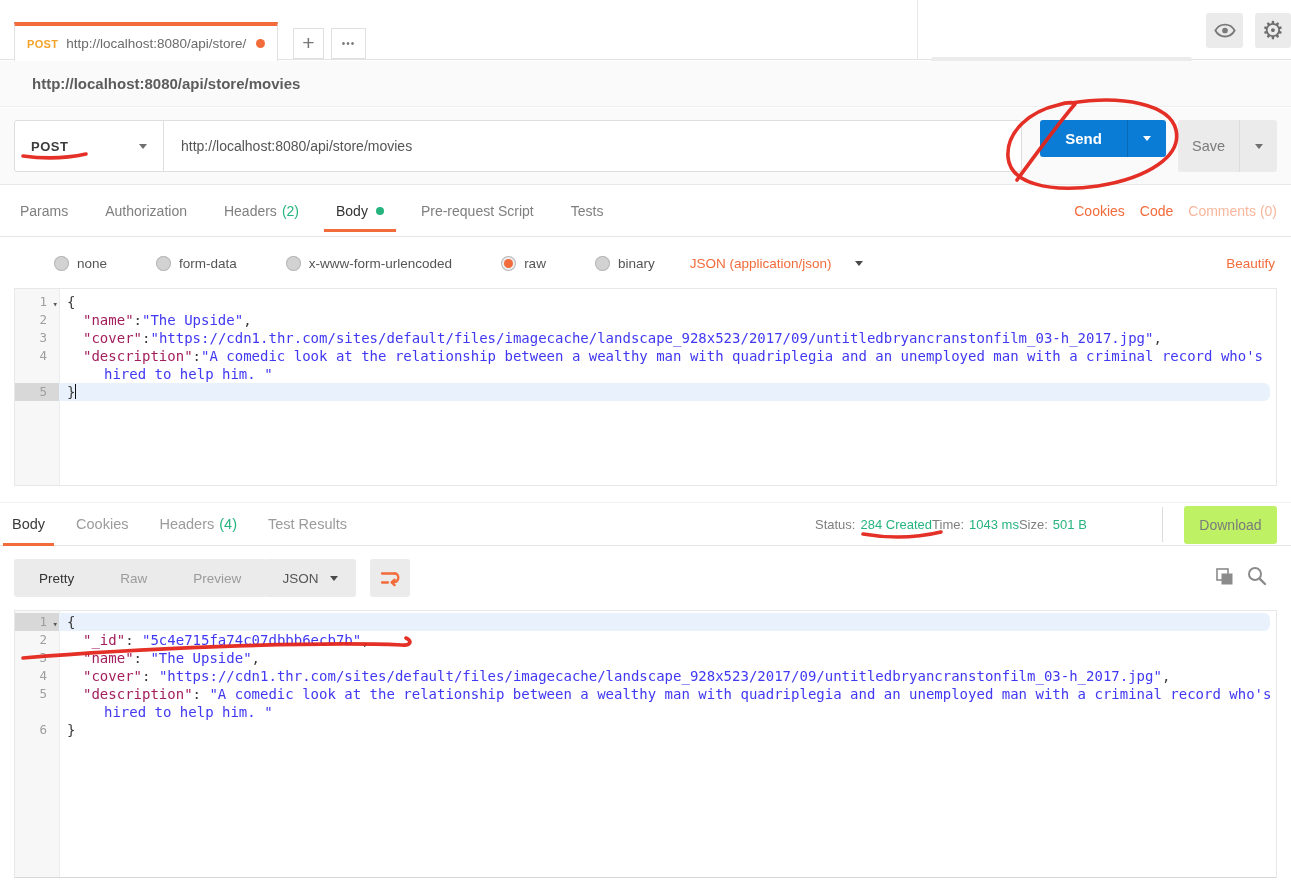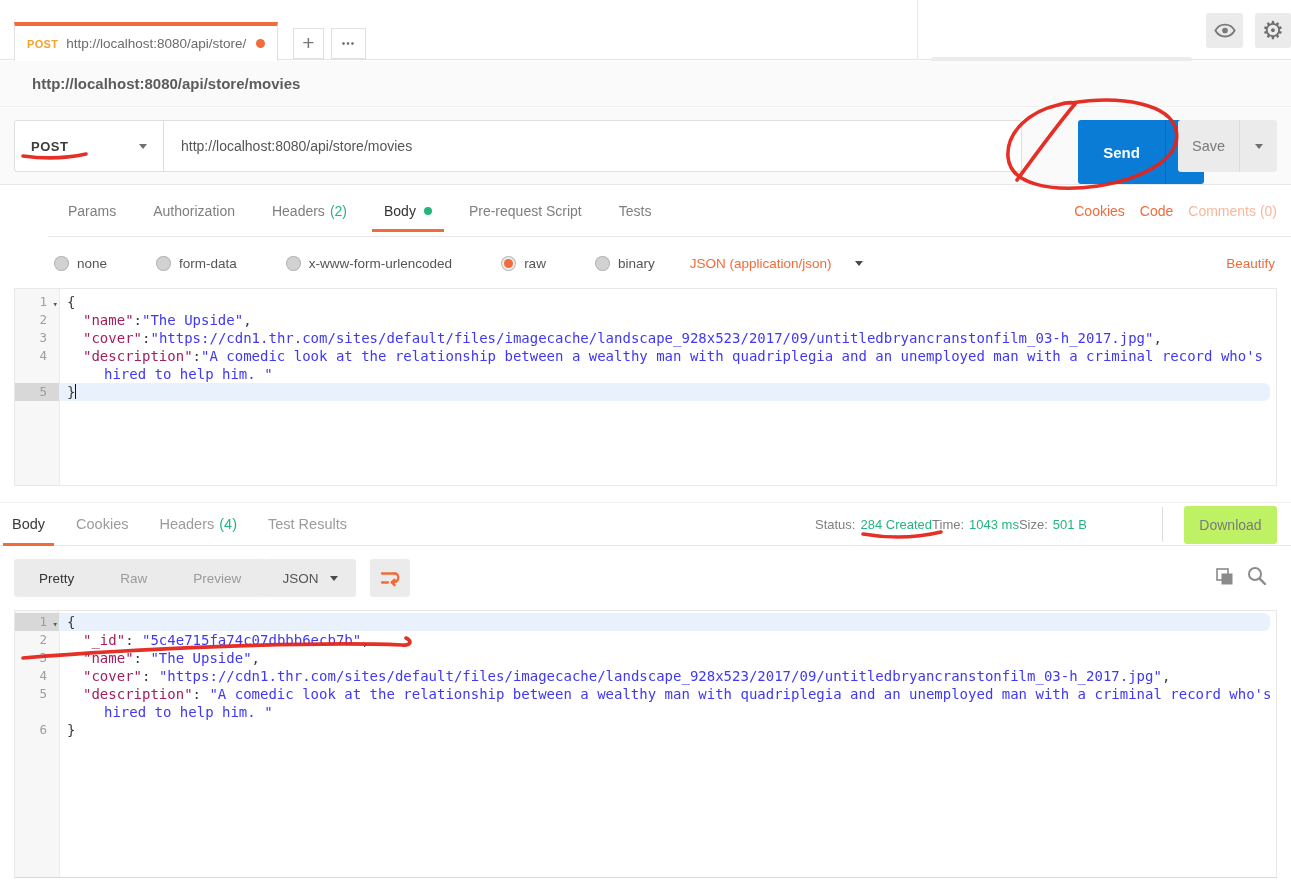--- a/index.html
+++ b/index.html
@@ -30,33 +30,33 @@
   .title-bar{position:absolute;top:61px;left:0;right:0;height:46px;background:#FAFAFA;border-bottom:1px solid #EFEFEF;
        display:flex;align-items:center;padding-left:32px;box-sizing:border-box;}
   .title{color:#5c5c5c;font-weight:bold;font-size:15px;}
   
   .url-row{position:absolute;top:108px;left:0;right:0;height:77px;background:#FAFAFA;border-bottom:1px solid #E8E8E8;box-sizing:border-box;}
   .method-select{position:absolute;left:14px;top:12px;width:150px;height:52px;background:#fff;border:1px solid #DEDEDE;
        border-radius:3px 0 0 3px;display:flex;align-items:center;padding:0 16px;box-sizing:border-box;}
   .method-label{font-size:13px;font-weight:bold;color:#3c3c3c;letter-spacing:.5px;}
   .url-input{position:absolute;left:163px;top:12px;width:859px;height:52px;background:#fff;border:1px solid #DEDEDE;
        border-radius:0 3px 3px 0;display:flex;align-items:center;padding:0 17px;font-size:14px;color:#555;box-sizing:border-box;}
-  .send-group{position:absolute;left:1040px;top:12px;height:64px;display:flex;margin-left:38px;}
+  .send-group{position:absolute;left:1040px;top:12px;height:37px;display:flex;}
   .send-btn{width:87px;background:#0A7CD6;color:#fff;font-weight:bold;font-size:15px;border-radius:3px 0 0 3px;
        display:flex;align-items:center;justify-content:center;}
   .send-caret{width:38px;background:#0A7CD6;border-left:1px solid rgba(0,0,0,.14);border-radius:0 3px 3px 0;
        display:flex;align-items:center;justify-content:center;}
   .save-group{position:absolute;left:1178px;top:12px;height:52px;display:flex;}
   .save-btn{width:61px;background:#EBEBEB;color:#7b7b7b;font-size:14.5px;border-radius:3px 0 0 3px;
        display:flex;align-items:center;justify-content:center;}
   .save-caret{width:37px;background:#EBEBEB;border-left:1px solid #DCDCDC;border-radius:0 3px 3px 0;
        display:flex;align-items:center;justify-content:center;}
   
   .req-tabs{position:absolute;top:185px;left:0;right:0;height:52px;border-bottom:1px solid #E6E6E6;background:#fff;
-       display:flex;align-items:center;padding-left:20px;box-sizing:border-box;margin-left:48px;}
+       display:flex;align-items:center;padding-left:20px;box-sizing:border-box;}
   .req-tab{position:relative;height:100%;display:flex;align-items:center;color:#7f7f7f;font-size:14px;margin-right:37px;}
   .req-tab.active{color:#333;}
   .req-tab.active::after{content:"";position:absolute;left:-12px;right:-12px;bottom:4px;height:3px;background:#F26B3A;}
   .badge-green{color:#26B47E;margin-left:5px;}
   .dot-green{width:8px;height:8px;border-radius:50%;background:#26B47E;margin-left:8px;}
   .req-links{position:absolute;right:14px;top:0;height:100%;display:flex;align-items:center;gap:15px;font-size:14px;}
   .lnk-orange{color:#F26B3A;}
   .lnk-faded{color:#F8B79C;}
   
   .mode-row{position:absolute;top:238px;left:0;right:0;height:50px;background:#fff;display:flex;align-items:center;padding-left:30px;box-sizing:border-box;}

